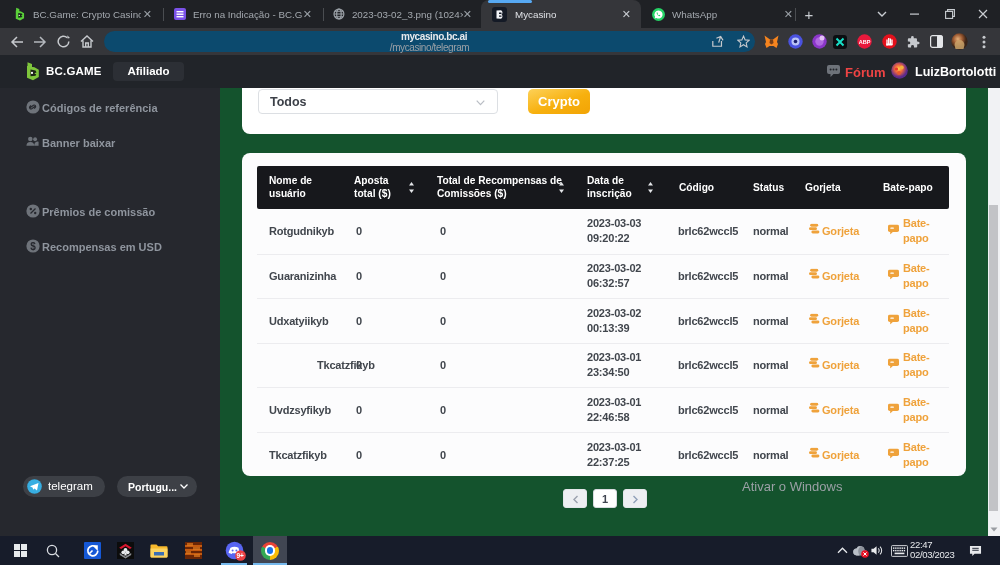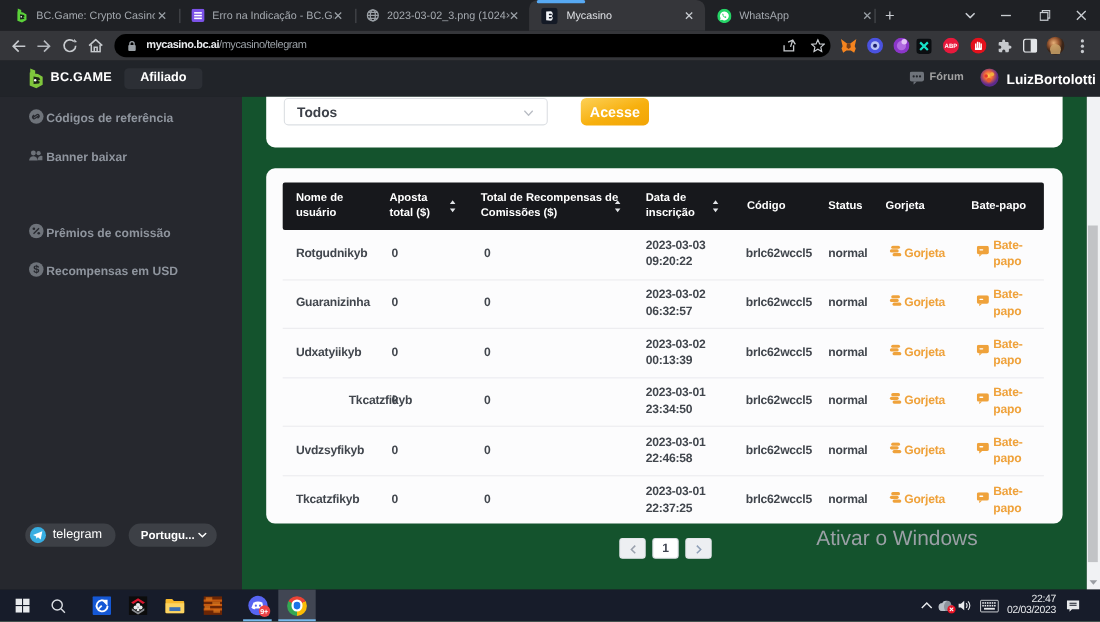--- a/index.html
+++ b/index.html
@@ -13,21 +13,21 @@
 .tab { position:absolute; top:0; height:28px; display:flex; align-items:center; }
 .tab .title { font-size:9.8px; color:#a4a9af; white-space:nowrap; overflow:hidden; }
 .tab .close { color:#9aa0a6; font-size:11px; margin-left:auto; }
 .tabsep { position:absolute; top:8px; width:1px; height:13px; background:#4a4d51; }
 #activetab { position:absolute; top:0; left:481px; width:160px; height:28px; background:#35363a; border-radius:8px 8px 0 0; }
 #activetab .title { color:#dfe1e5; }
 .winctl { position:absolute; top:0; height:28px; display:flex; align-items:center; justify-content:center; color:#cdd0d4; }
 
 
 #toolbar { position:absolute; top:28px; left:0; width:1000px; height:27px; background:#35363a; }
-#urlpill { position:absolute; left:104px; top:3px; width:651px; height:21px; background:#000000; border-radius:11px; display:flex; align-items:center; }
+#urlpill { position:absolute; left:104px; top:3px; width:651px; height:21px; background:#0c4a6e; border-radius:11px; display:flex; align-items:center;flex-direction:column; }
 .navic { position:absolute; top:0; height:27px; display:flex; align-items:center; justify-content:center; color:#c6c9cd; }
 
 
 #siteheader { position:absolute; top:55px; left:0; width:1000px; height:33px; background:#212429; }
 
 
 #sidebar { position:absolute; top:88px; left:0; width:220px; height:448px; background:#26282e; }
 .menuitem { position:absolute; left:0; width:220px; height:35px; display:flex; align-items:center; color:#8f959e; font-weight:bold; font-size:11px; }
 .menuitem .mic { width:12px; margin-left:26px; margin-right:4px; text-align:center; }
 .menuitem.active { background:linear-gradient(to bottom, rgba(0,0,0,0) 0 3px, #32353b 3px 31px, rgba(0,0,0,0) 31px); color:#f2bd21; }
@@ -258,21 +258,21 @@
       </svg>
     <span style="position:absolute; left:46px; top:10px; font-size:11.5px; font-weight:bold; color:#fff; letter-spacing:0.2px;">BC.GAME</span>
     <div style="position:absolute; left:113px; top:7px; width:71px; height:19px; background:#2c2f35; border-radius:4px; text-align:center; line-height:19px; font-size:11.5px; font-weight:bold; color:#fff;">Afiliado</div>
     <svg width="13" height="12" viewBox="0 0 13 12" style="position:absolute; left:827px; top:10px;">
         <rect x="0" y="0" width="13" height="9" rx="2" fill="#6e737a"></rect>
         <path d="M3.5 9 L3.5 12 L6.5 9 Z" fill="#6e737a"></path>
         <circle cx="3.6" cy="4.5" r="1" fill="#22252a"></circle>
         <circle cx="6.5" cy="4.5" r="1" fill="#22252a"></circle>
         <circle cx="9.4" cy="4.5" r="1" fill="#22252a"></circle>
       </svg>
-    <span style="position:absolute; left:845px; top:10px; font-size:10px; font-weight:bold; color:#a3a3a3;">Fórum</span>
+    <span style="position:absolute; left:845px; top:10px; font-size:13px; font-weight:bold; color:#ef4444;">Fórum</span>
     <svg width="17" height="17" style="position:absolute; left:891px; top:7px;">
         <defs>
           <radialGradient id="uav" cx="45%" cy="40%">
             <stop offset="0%" stop-color="#ffd24a"></stop>
             <stop offset="45%" stop-color="#f2683c"></stop>
             <stop offset="100%" stop-color="#5b2a8c"></stop>
           </radialGradient>
         </defs>
         <circle cx="8.5" cy="8.5" r="8.3" fill="url(#uav)"></circle>
         <circle cx="5.5" cy="7" r="1.6" fill="#e8372c"></circle>
@@ -333,21 +333,21 @@
 
   <div id="content">
 
     <div class="card" style="left:22px; top:0px; width:724px; height:46px; border-radius:0 0 8px 8px;">
       <div style="position:absolute; left:16px; top:1px; width:240px; height:25px; border:1px solid #dcdfe3; border-radius:4px;">
         <span style="position:absolute; left:11px; top:5px; font-size:12.5px; font-weight:bold; color:#3c4048;">Todos</span>
         <svg width="9" height="6" viewBox="0 0 9 6" style="position:absolute; right:12px; top:10px;">
             <path d="M0.7 0.7 L4.5 4.7 L8.3 0.7" stroke="#b9bdc4" stroke-width="1.2" fill="none"></path>
           </svg>
       </div>
-      <div style="position:absolute; left:286px; top:1px; width:62px; height:25px; background:linear-gradient(160deg,#fdd158 0%,#f7b00e 55%,#f2a405 100%); border-radius:5px; text-align:center; line-height:25px; font-size:13px; font-weight:bold; color:#fff;">Acesse</div>
+      <div style="position:absolute; left:286px; top:1px; width:62px; height:25px; background:linear-gradient(160deg,#fdd158 0%,#f7b00e 55%,#f2a405 100%); border-radius:5px; text-align:center; line-height:25px; font-size:13px; font-weight:bold; color:#fff;">Crypto</div>
     </div>
 
     <div class="card" style="left:22px; top:64.5px; width:724px; height:323.5px; background:#fcfcfd;">
       <div id="thead">
         <div class="hcell" style="left:12px; top:8px;">Nome de<br>usuário</div>
         <div class="hcell" style="left:97px; top:8px;">Aposta<br>total ($)</div>
         <div class="hcell" style="left:151px; top:15px;"><svg width="7" height="13" viewBox="0 0 7 13">
               <path d="M3.5 1 L6 4.4 H1 Z" fill="#e3e5e8"></path>
               <path d="M3.5 12 L1 8.6 H6 Z" fill="#e3e5e8"></path>
             </svg></div>
@@ -501,21 +501,21 @@
     </div>
 
     <div style="position:absolute; left:343px; top:401px; width:24px; height:19px; background:#edeff2; border:1px solid #e3e6ea; border-radius:3px; text-align:center;"><svg width="7" height="9" viewBox="0 0 7 9" style="margin-top:5px;">
           <path d="M5.5 1 L2 4.5 L5.5 8" stroke="#9aa1ad" stroke-width="1.4" fill="none"></path>
         </svg></div>
     <div style="position:absolute; left:373px; top:401px; width:24px; height:19px; background:#fff; border:1px solid #d8dbe0; border-radius:3px; text-align:center; font-size:11px; font-weight:bold; color:#3f4450; line-height:18px;">1</div>
     <div style="position:absolute; left:403px; top:401px; width:24px; height:19px; background:#edeff2; border:1px solid #e3e6ea; border-radius:3px; text-align:center;"><svg width="7" height="9" viewBox="0 0 7 9" style="margin-top:5px;">
           <path d="M1.5 1 L5 4.5 L1.5 8" stroke="#8fa0b8" stroke-width="1.4" fill="none"></path>
         </svg></div>
 
-    <div style="position:absolute; left:522px; top:391px; font-size:19px; color:#9ba0a6;">Ativar o Windows</div>
+    <div style="position:absolute; left:522px; top:391px; font-size:13px; color:#9ba0a6;">Ativar o Windows</div>
   </div>
 
   <div id="pagescroll" class="abs" style="left:988px; top:88px; width:12px; height:448px; background:#f1f2f4;">
     <div style="position:absolute; left:1px; top:117px; width:9px; height:306px; background:#c2c3c6;"></div>
     <svg width="8" height="5" viewBox="0 0 8 5" style="position:absolute; left:2px; top:439px;">
         <path d="M0.5 0.5 L4 4.5 L7.5 0.5 Z" fill="#9a9da2"></path>
       </svg>
   </div>
 
   <div id="taskbar">
@@ -629,21 +629,21 @@
             <rect x="2.2" y="5.3" width="1.6" height="1.6"></rect>
             <rect x="4.6" y="5.3" width="1.6" height="1.6"></rect>
             <rect x="7" y="5.3" width="1.6" height="1.6"></rect>
             <rect x="9.4" y="5.3" width="1.6" height="1.6"></rect>
             <rect x="11.8" y="5.3" width="1.6" height="1.6"></rect>
             <rect x="14.2" y="5.3" width="1.6" height="1.6"></rect>
             <rect x="4" y="8.3" width="11" height="1.8"></rect>
           </g>
         </svg>
       </div>
-    <div class="tbic" style="left:910px; width:50px; display:block; text-align:right; color:#e8eaed; font-size:9.5px; letter-spacing:-0.3px;">
+    <div class="tbic" style="left:910px; width:50px; display:block; text-align:left; color:#e8eaed; font-size:9.5px; letter-spacing:-0.3px;">
         <div style="margin-top:3.5px; line-height:10.5px;">22:47</div>
         <div style="line-height:10.5px;">02/03/2023</div>
       </div>
     <div class="tbic" style="left:966px; width:18px;">
         <svg width="13" height="12" viewBox="0 0 14 13">
           <path d="M1 1 h12 v8.5 h-7 l-2.5 2.5 v-2.5 h-2.5 Z" fill="#e8eaed"></path>
           <path d="M3.5 3.6 h7 M3.5 5.7 h7" stroke="#171c2a" stroke-width="1"></path>
         </svg>
       </div>
   </div>

